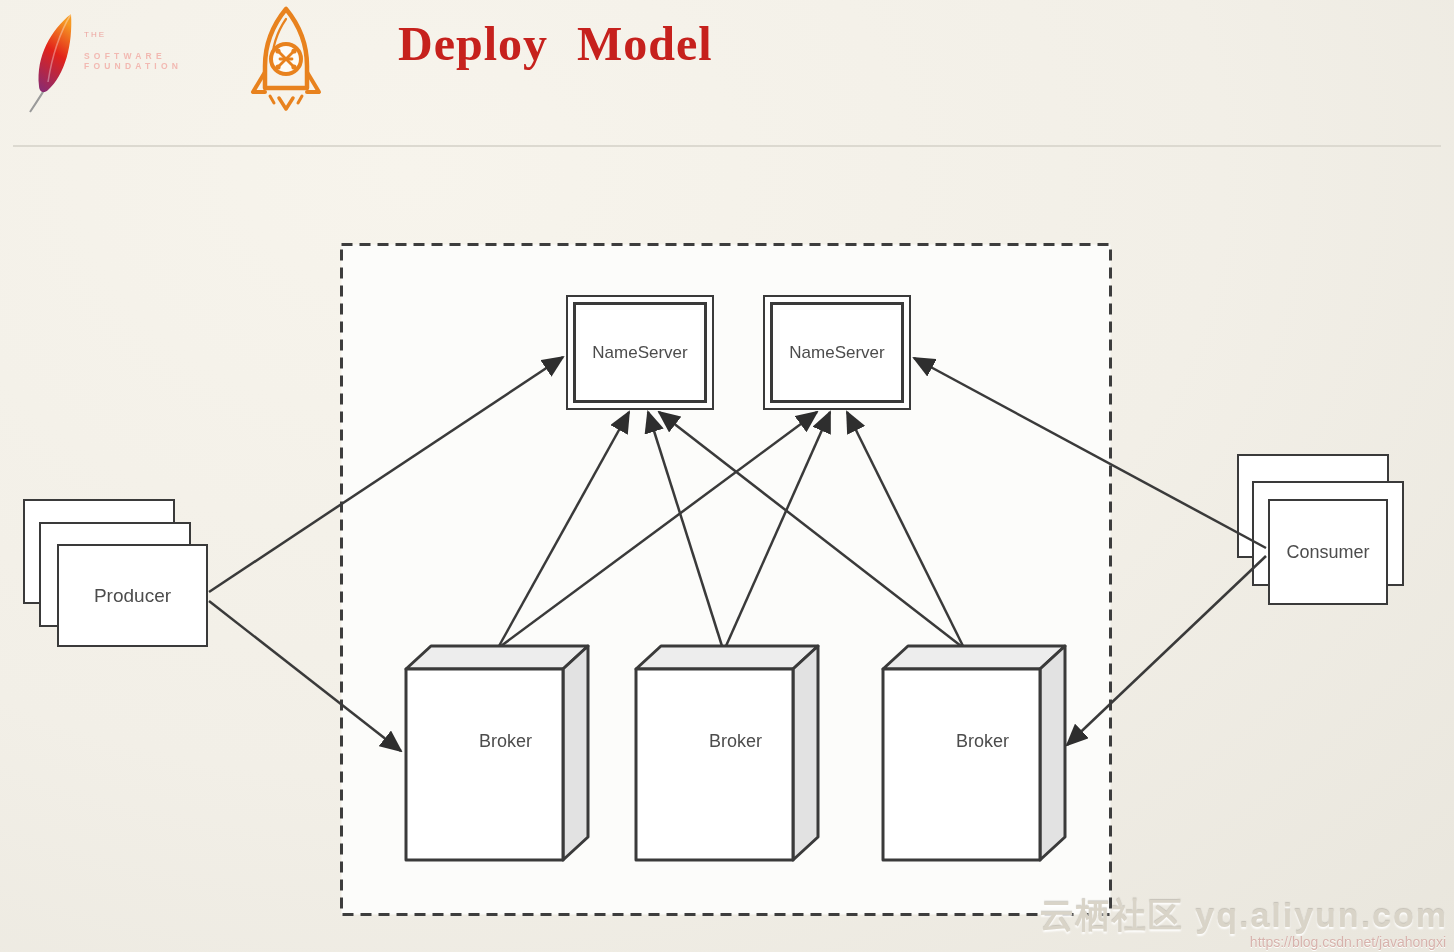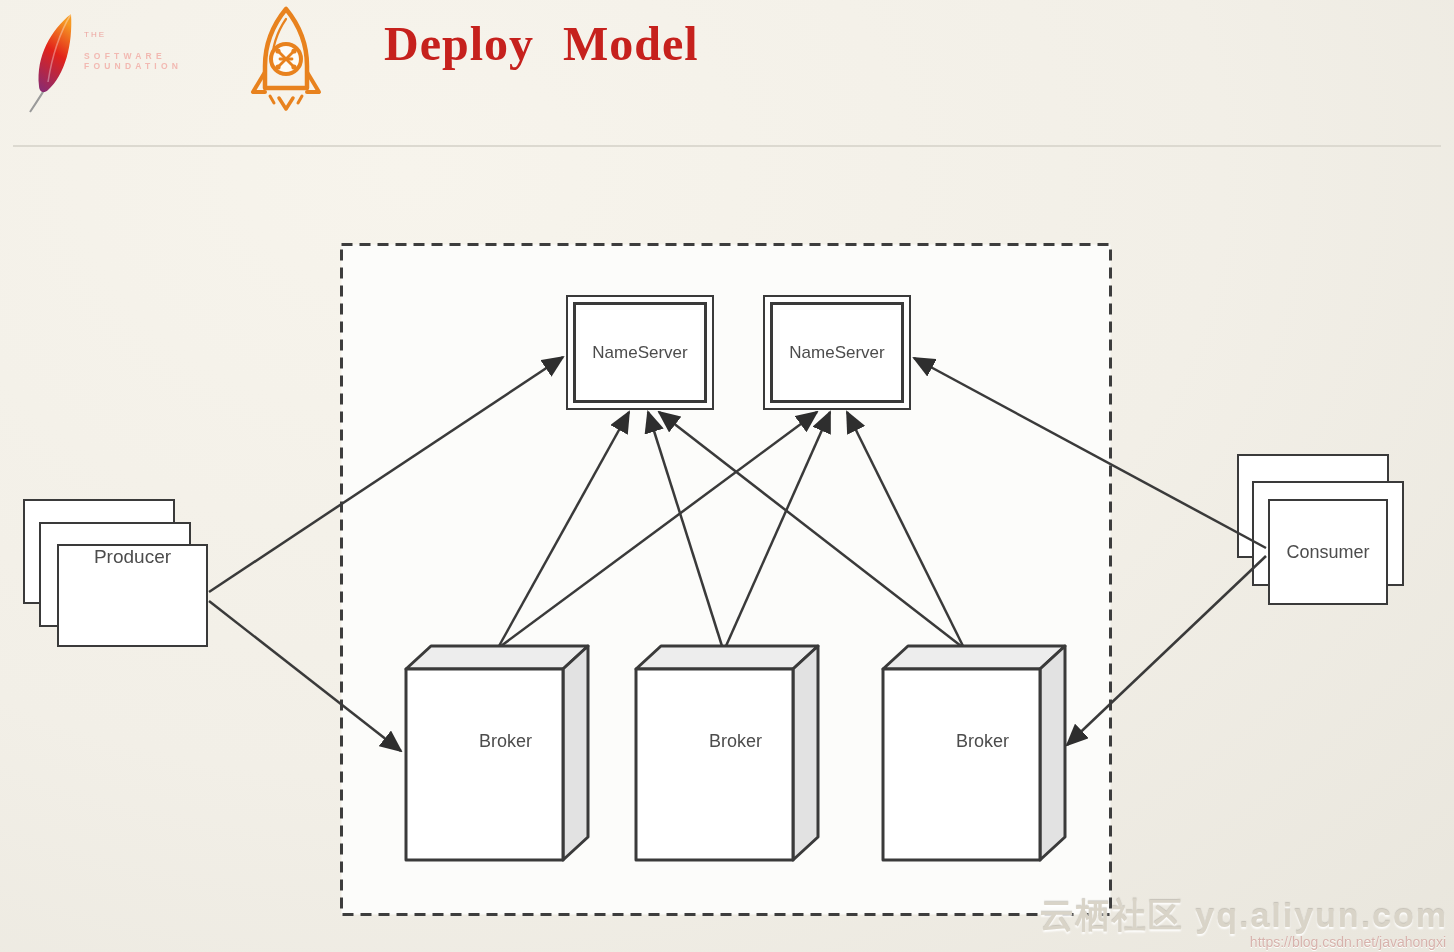--- a/index.html
+++ b/index.html
@@ -15,21 +15,21 @@
   .header{position:absolute;left:0;top:0;width:100%;height:145px;}
   .apache-logo{position:absolute;left:26px;top:10px;width:215px;height:105px;}
   .apache-feather{position:absolute;left:0;top:2px;}
   .apache-text{position:absolute;left:58px;top:20px;}
   .apache-the{font-size:8px;font-weight:normal;color:#eda5a0;letter-spacing:2px;}
   .apache-name{font-size:37px;font-weight:bold;color:#e03a2f;line-height:1.0;letter-spacing:.5px;}
   .apache-reg{font-size:11px;vertical-align:18px;color:#e03a2f;}
   .apache-sub{font-size:8.5px;font-weight:bold;color:#f2b9b2;letter-spacing:4.2px;margin-top:12px;}
   .rocket-logo{position:absolute;left:250px;top:6px;}
   .page-title{
-    position:absolute;left:384px;top:16px;margin:0;
+    position:absolute;left:398px;top:16px;margin:0;
     font-family:"Liberation Serif",serif;font-weight:bold;
     font-size:48px;color:#c6211d;word-spacing:16px;letter-spacing:1px;
   }
   .divider{position:absolute;left:13px;right:13px;top:145px;height:0;
     border-top:2px solid #dcd9d0;}
 
   
   .cluster-box{position:absolute;left:340px;top:243px;width:772px;height:673px;z-index:1;}
   .cluster-box svg{display:block;}
 
@@ -53,21 +53,21 @@
     display:flex;align-items:center;justify-content:center;font-size:18px;padding-left:21px;}
 
   
   .stack{position:absolute;z-index:10;}
   .stack-producer{left:23px;top:499px;width:186px;height:150px;}
   .stack-consumer{left:1237px;top:454px;width:184px;height:152px;}
   .sheet{position:absolute;background:#fff;border:2.5px solid #3a3a3a;box-sizing:border-box;}
   .stack-producer .sheet-back {left:0;top:0;width:152px;height:105px;}
   .stack-producer .sheet-mid  {left:16px;top:23px;width:152px;height:105px;}
   .stack-producer .sheet-front{left:34px;top:45px;width:151px;height:103px;
-    display:flex;justify-content:center;}
+    display:flex;align-items:center;justify-content:center;}
   .stack-consumer .sheet-back {left:0;top:0;width:152px;height:104px;}
   .stack-consumer .sheet-mid  {left:15px;top:27px;width:152px;height:105px;}
   .stack-consumer .sheet-front{left:31px;top:45px;width:120px;height:106px;
     display:flex;align-items:center;justify-content:center;}
   .stack-producer .node-label{font-size:19px;}
   .stack-consumer .node-label{font-size:18px;}
 
   
   .arrow-layer{position:absolute;left:0;top:0;width:1454px;height:952px;
     z-index:15;pointer-events:none;}

